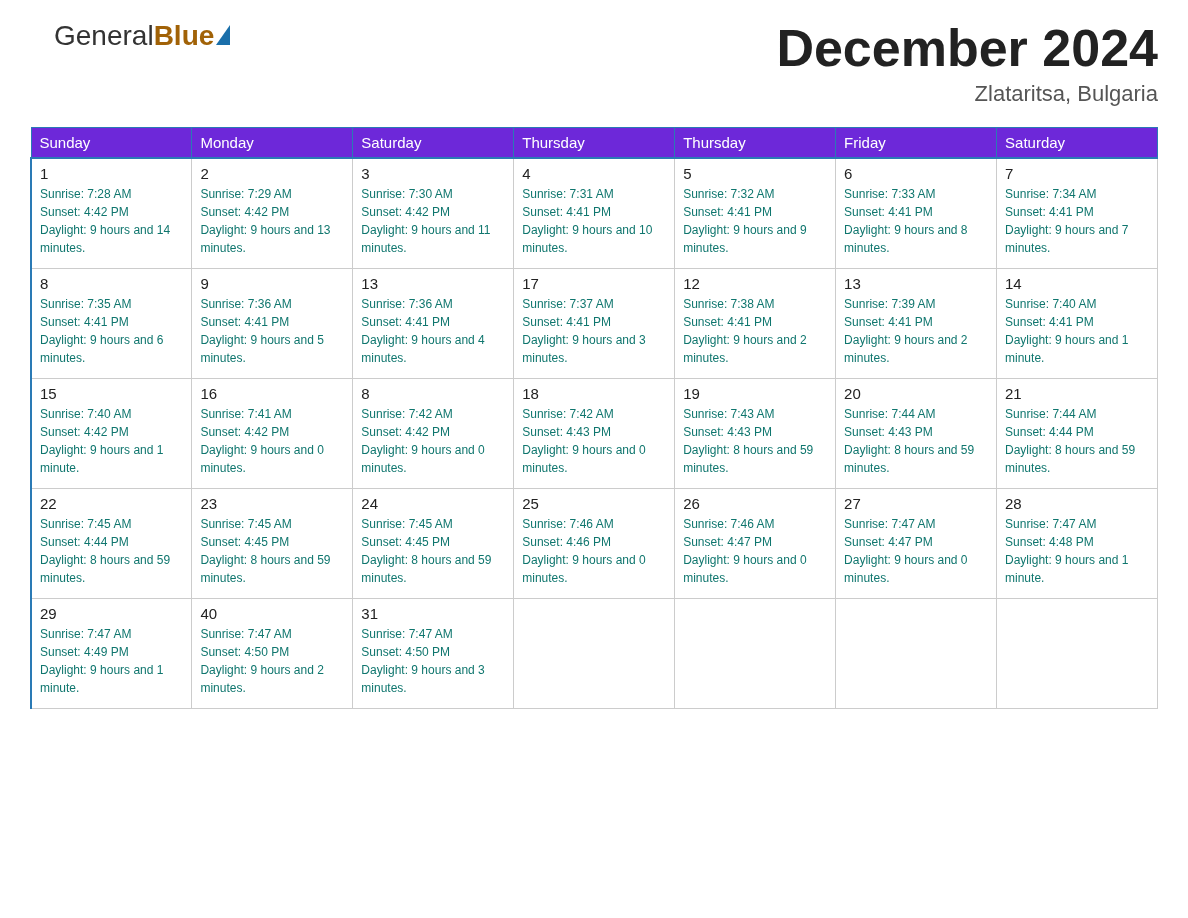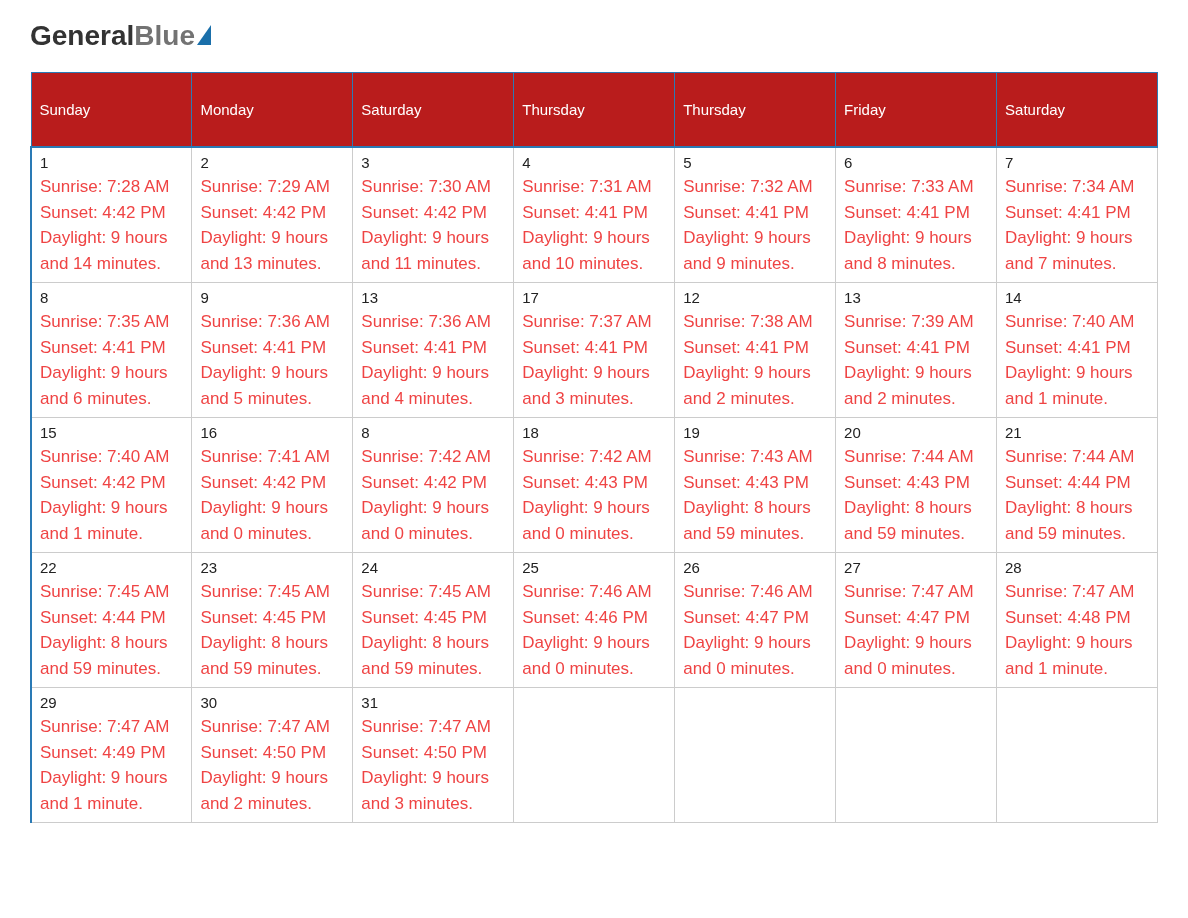--- a/index.html
+++ b/index.html
@@ -20,31 +20,32 @@
       display: flex;
       flex-direction: column;
       align-items: flex-start;
     }
     .logo-text {
       display: flex;
       align-items: center;
     }
     .logo-general {
       font-size: 28px;
-      font-weight: bold;
+      font-weight: normal;
       color: #333;
+      margin-left: 24px;
     }
     .logo-blue-part {
       display: flex;
       align-items: center;
     }
     .logo-blue-text {
       font-size: 28px;
       font-weight: bold;
-      color: #737373;
+      color: #a16207;
     }
     .logo-triangle {
       width: 0;
       height: 0;
       border-left: 14px solid transparent;
       border-right: 0px solid transparent;
       border-bottom: 20px solid #1a6faa;
       margin-left: 2px;
       margin-bottom: 2px;
     }
@@ -61,25 +62,25 @@
       font-size: 22px;
       color: #555;
       margin-top: 4px;
     }
     table {
       width: 100%;
       border-collapse: collapse;
       table-layout: fixed;
     }
     thead tr th {
-      background-color: #b91c1c;
+      background-color: #6d28d9;
       color: #fff;
       font-size: 15px;
       font-weight: normal;
-      padding: 28px 8px;
+      padding: 6px 8px;
       text-align: left;
       border: 1px solid #2a7ab5;
     }
     tbody tr td {
       border: 1px solid #ccc;
       vertical-align: top;
       padding: 6px 8px;
       font-size: 13px;
       color: #333;
       height: 110px;
@@ -91,42 +92,44 @@
       border-left: 2px solid #2a7ab5;
     }
     .day-num {
       font-size: 15px;
       font-weight: normal;
       color: #222;
       display: block;
       margin-bottom: 3px;
     }
     .day-info {
-      font-size: 17px;
+      font-size: 12px;
       line-height: 1.5;
-      color: #ef4444;
+      color: #0f766e;
     }
     .empty-cell {
       background: #fff;
     }
   </style>
 </head>
 <body>
 
 <div class="header">
   <div class="logo">
     <div class="logo-text">
       <span class="logo-general">General</span>
       <div class="logo-blue-part">
         <span class="logo-blue-text">Blue</span>
         <div class="logo-triangle"></div>
       </div>
     </div>
   </div>
   <div class="title-area">
+    <div class="month-title">December 2024</div>
+    <div class="location">Zlataritsa, Bulgaria</div>
   </div>
 </div>
 
 <table>
   <thead>
     <tr>
     <th>Sunday</th>
         <th>Monday</th>
         <th>Saturday</th>
         <th>Thursday</th>
@@ -255,21 +258,21 @@
           <span class="day-num">28</span>
 <div class="day-info">Sunrise: 7:47 AM<br>Sunset: 4:48 PM<br>Daylight: 9 hours and 1 minute.</div>
         </td>
       </tr>
       <tr>
         <td>
           <span class="day-num">29</span>
 <div class="day-info">Sunrise: 7:47 AM<br>Sunset: 4:49 PM<br>Daylight: 9 hours and 1 minute.</div>
         </td>
         <td>
-          <span class="day-num">30</span>
+          <span class="day-num">40</span>
 <div class="day-info">Sunrise: 7:47 AM<br>Sunset: 4:50 PM<br>Daylight: 9 hours and 2 minutes.</div>
         </td>
         <td>
           <span class="day-num">31</span>
 <div class="day-info">Sunrise: 7:47 AM<br>Sunset: 4:50 PM<br>Daylight: 9 hours and 3 minutes.</div>
         </td>
         <td class="empty-cell"></td>
         <td class="empty-cell"></td>
         <td class="empty-cell"></td>
         <td class="empty-cell"></td>

